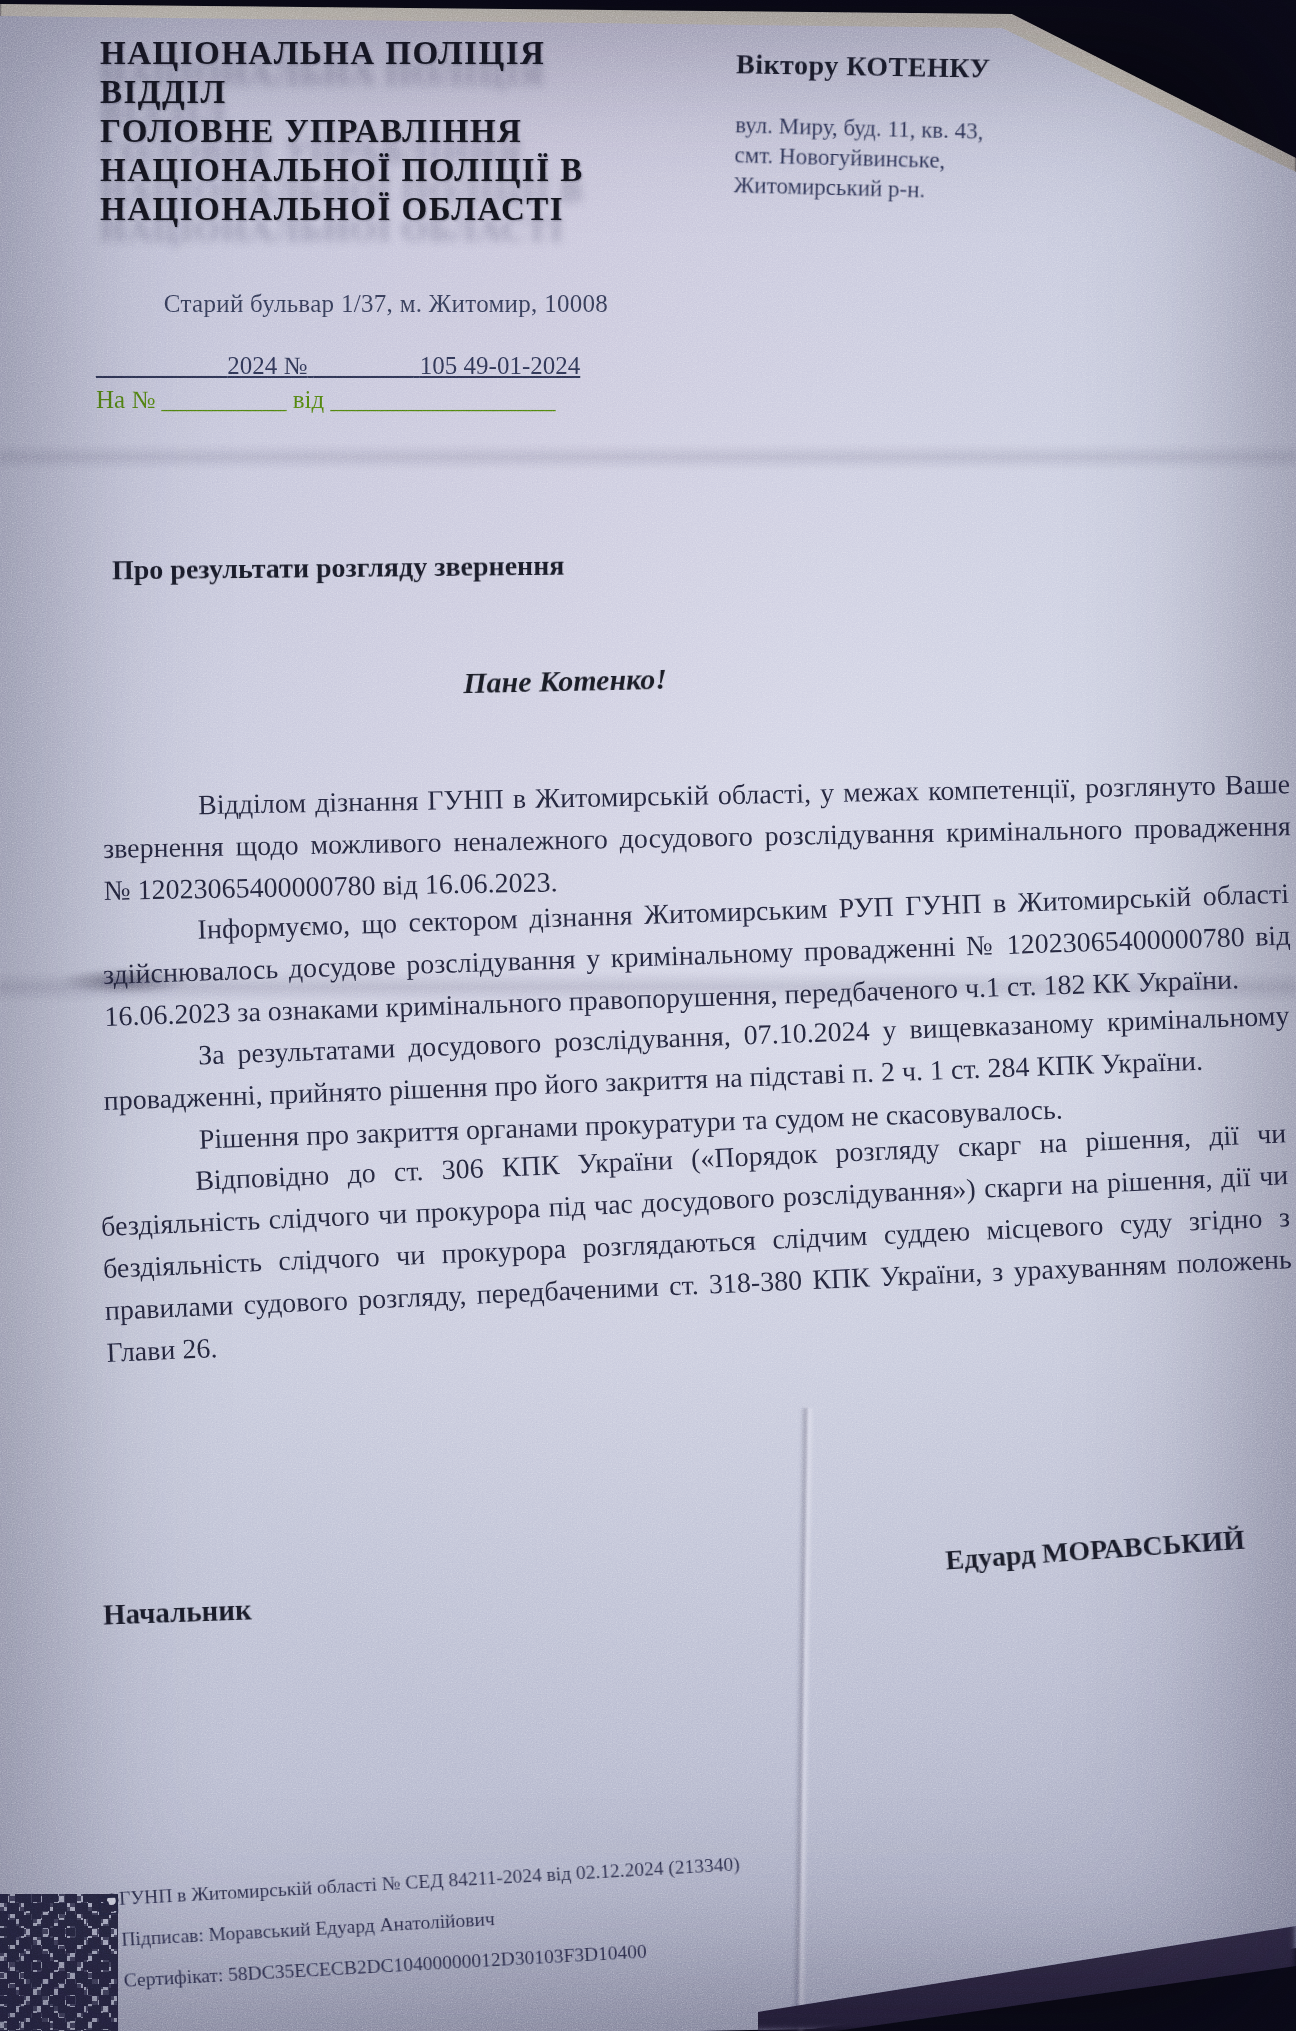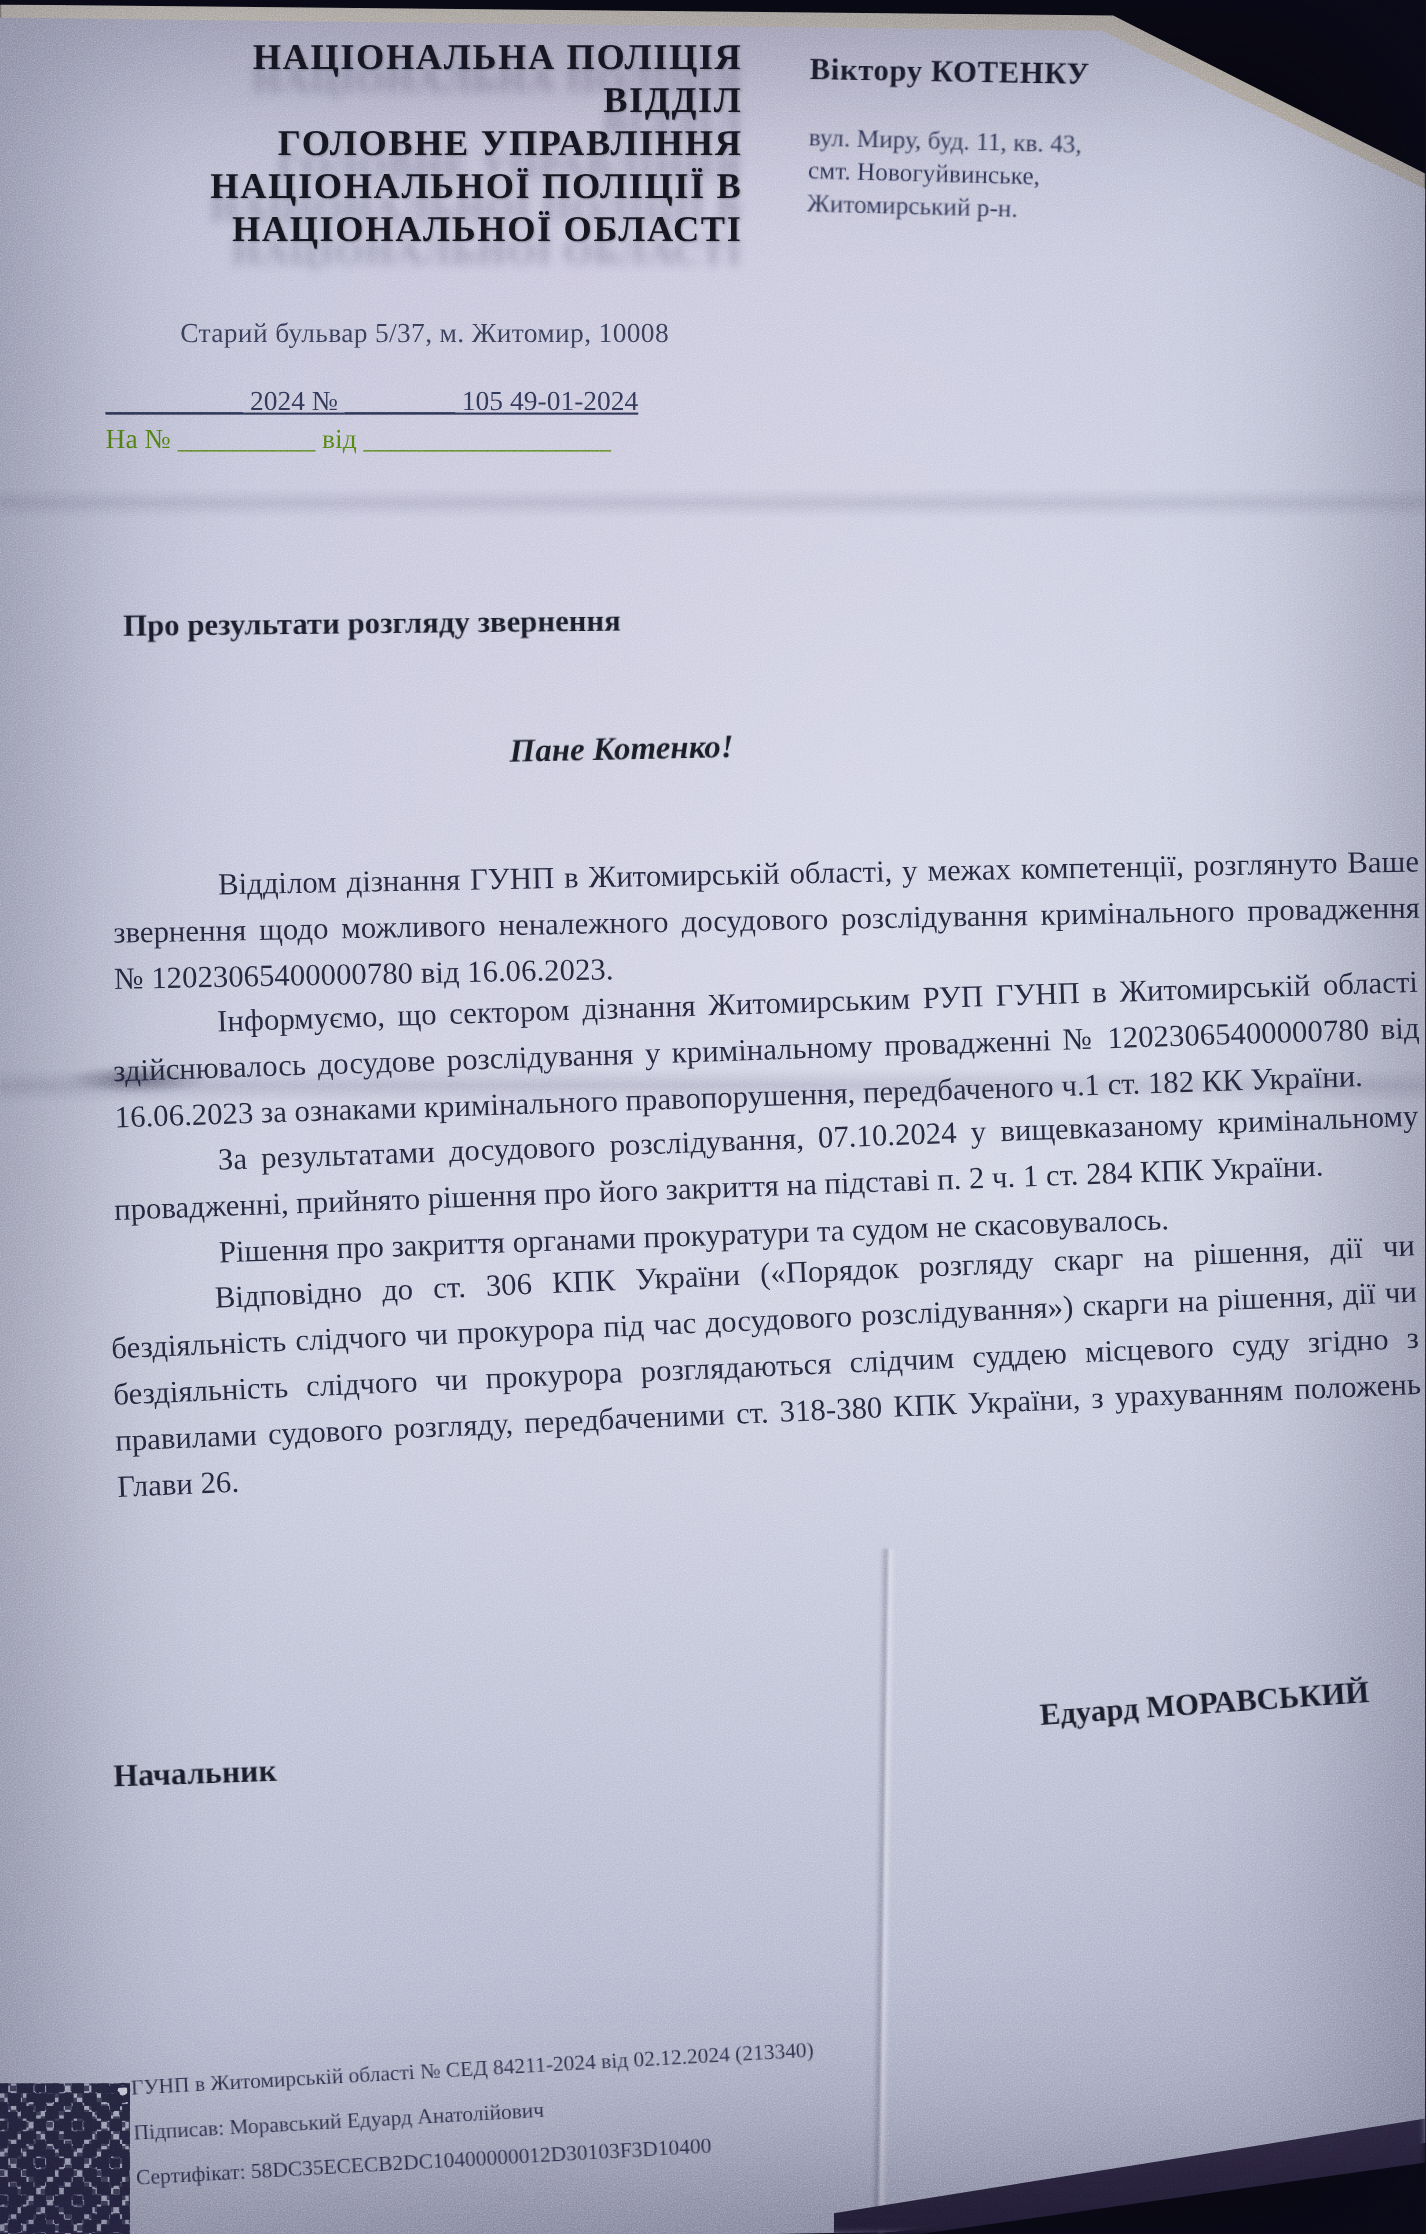--- a/index.html
+++ b/index.html
@@ -32,21 +32,21 @@
       transform:rotate(.8deg);filter:blur(1px);}
   .crease-h1{position:absolute;left:0;top:444px;width:1296px;height:26px;
       background:linear-gradient(rgba(52,50,84,0),rgba(52,50,84,.14),rgba(52,50,84,0));filter:blur(1px);}
   .crease-h2{position:absolute;left:0;top:972px;width:1296px;height:30px;
       background:linear-gradient(rgba(52,50,84,0),rgba(52,50,84,.16),rgba(52,50,84,0));filter:blur(1px);}
   .smudge{position:absolute;left:60px;top:968px;width:130px;height:26px;border-radius:50%;
       background:radial-gradient(closest-side,rgba(30,28,52,.55),rgba(30,28,52,0));filter:blur(2px);}
 
   
   .txt{position:absolute;color:#20222f;filter:blur(.5px);}
-  .letterhead{left:100px;top:34px;width:575px;text-align:right;font-weight:bold;
+  .letterhead{left:100px;top:34px;width:575px;text-align:left;font-weight:bold;
       font-size:33px;line-height:39px;letter-spacing:1.5px;color:#14151d;
       text-shadow:0 21px 9px rgba(78,78,110,.45), 1px 1px 2px rgba(20,20,40,.35);}
   .lh-addr{left:96px;top:288px;width:580px;text-align:center;font-size:25px;line-height:31px;
       color:#343a54;letter-spacing:.3px;filter:blur(.6px);}
   .ref-line{left:96px;top:352px;width:620px;font-size:25px;color:#2d3350;white-space:nowrap;filter:blur(.7px);text-decoration:underline;}
   .na-line{left:96px;top:386px;width:640px;font-size:25px;color:#4d7c0f;white-space:nowrap;filter:blur(.7px);}
 
   .recipient{left:735px;top:52px;width:430px;transform:rotate(1deg);}
   .recipient .name{font-weight:bold;font-size:28px;letter-spacing:.5px;color:#181a26;}
   .recipient .addr{margin-top:32px;font-size:23px;line-height:30px;color:#2b3150;transform:rotate(.5deg);filter:blur(.4px);}
@@ -99,21 +99,21 @@
 
   <div class="txt letterhead">
     <div>НАЦІОНАЛЬНА ПОЛІЦІЯ</div>
     <div>ВІДДІЛ</div>
     <div>ГОЛОВНЕ УПРАВЛІННЯ</div>
     <div>НАЦІОНАЛЬНОЇ ПОЛІЦІЇ В</div>
     <div>НАЦІОНАЛЬНОЇ ОБЛАСТІ</div>
   </div>
 
   <div class="txt lh-addr">
-    <div>Старий бульвар 5/37, м. Житомир, 10008</div>
+    <div>Старий бульвар 1/37, м. Житомир, 10008</div>
   </div>
 
   <div class="txt ref-line">
     <span>__________</span>
     <span>2024 №</span>
     <span>________</span>
     <span>105 49-01-2024</span>
   </div>
 
   <div class="txt na-line">

